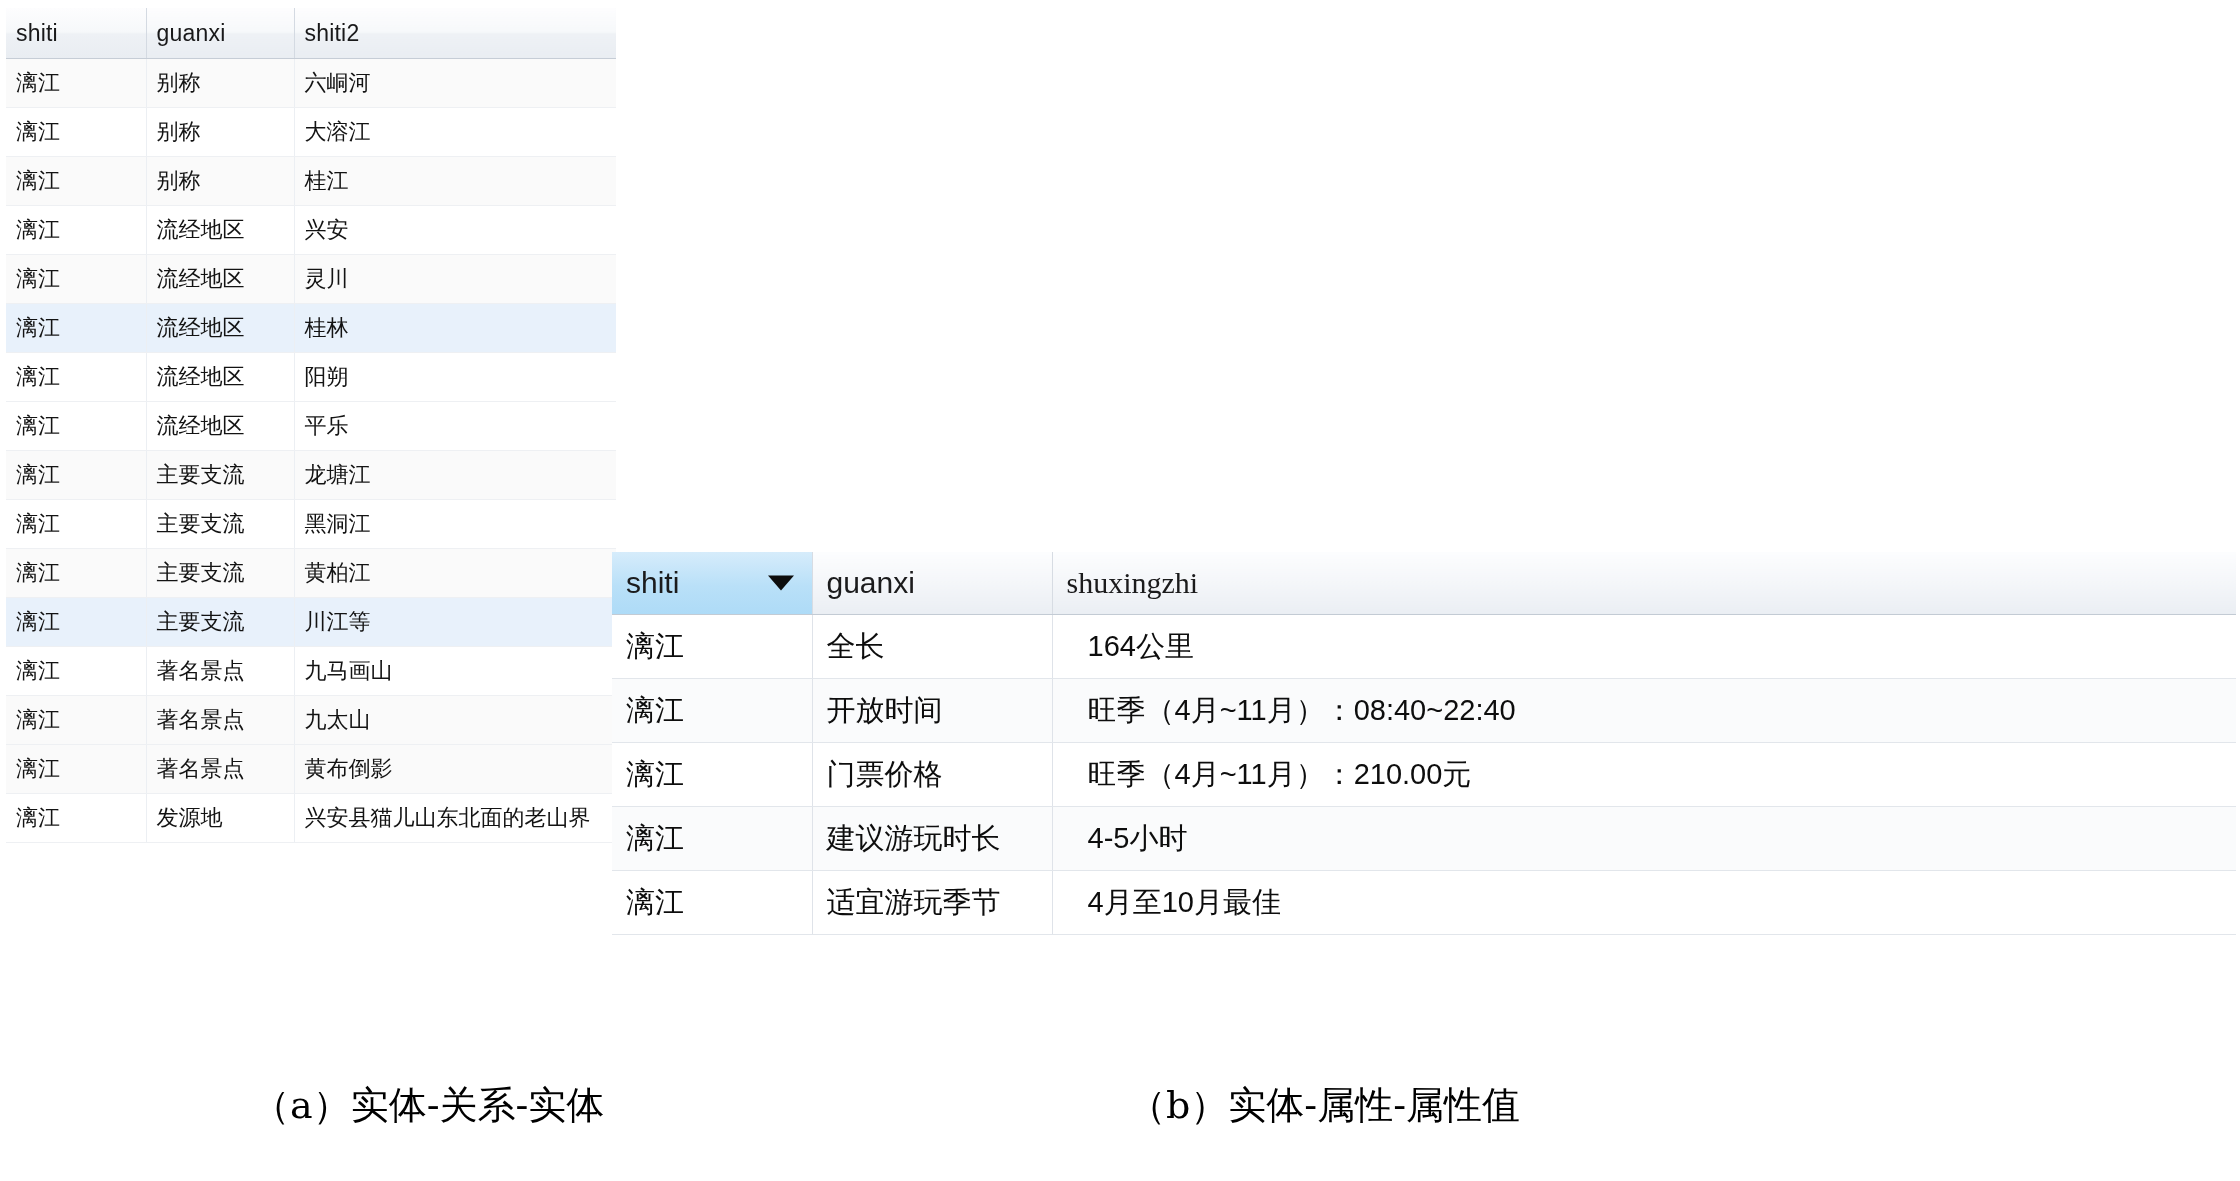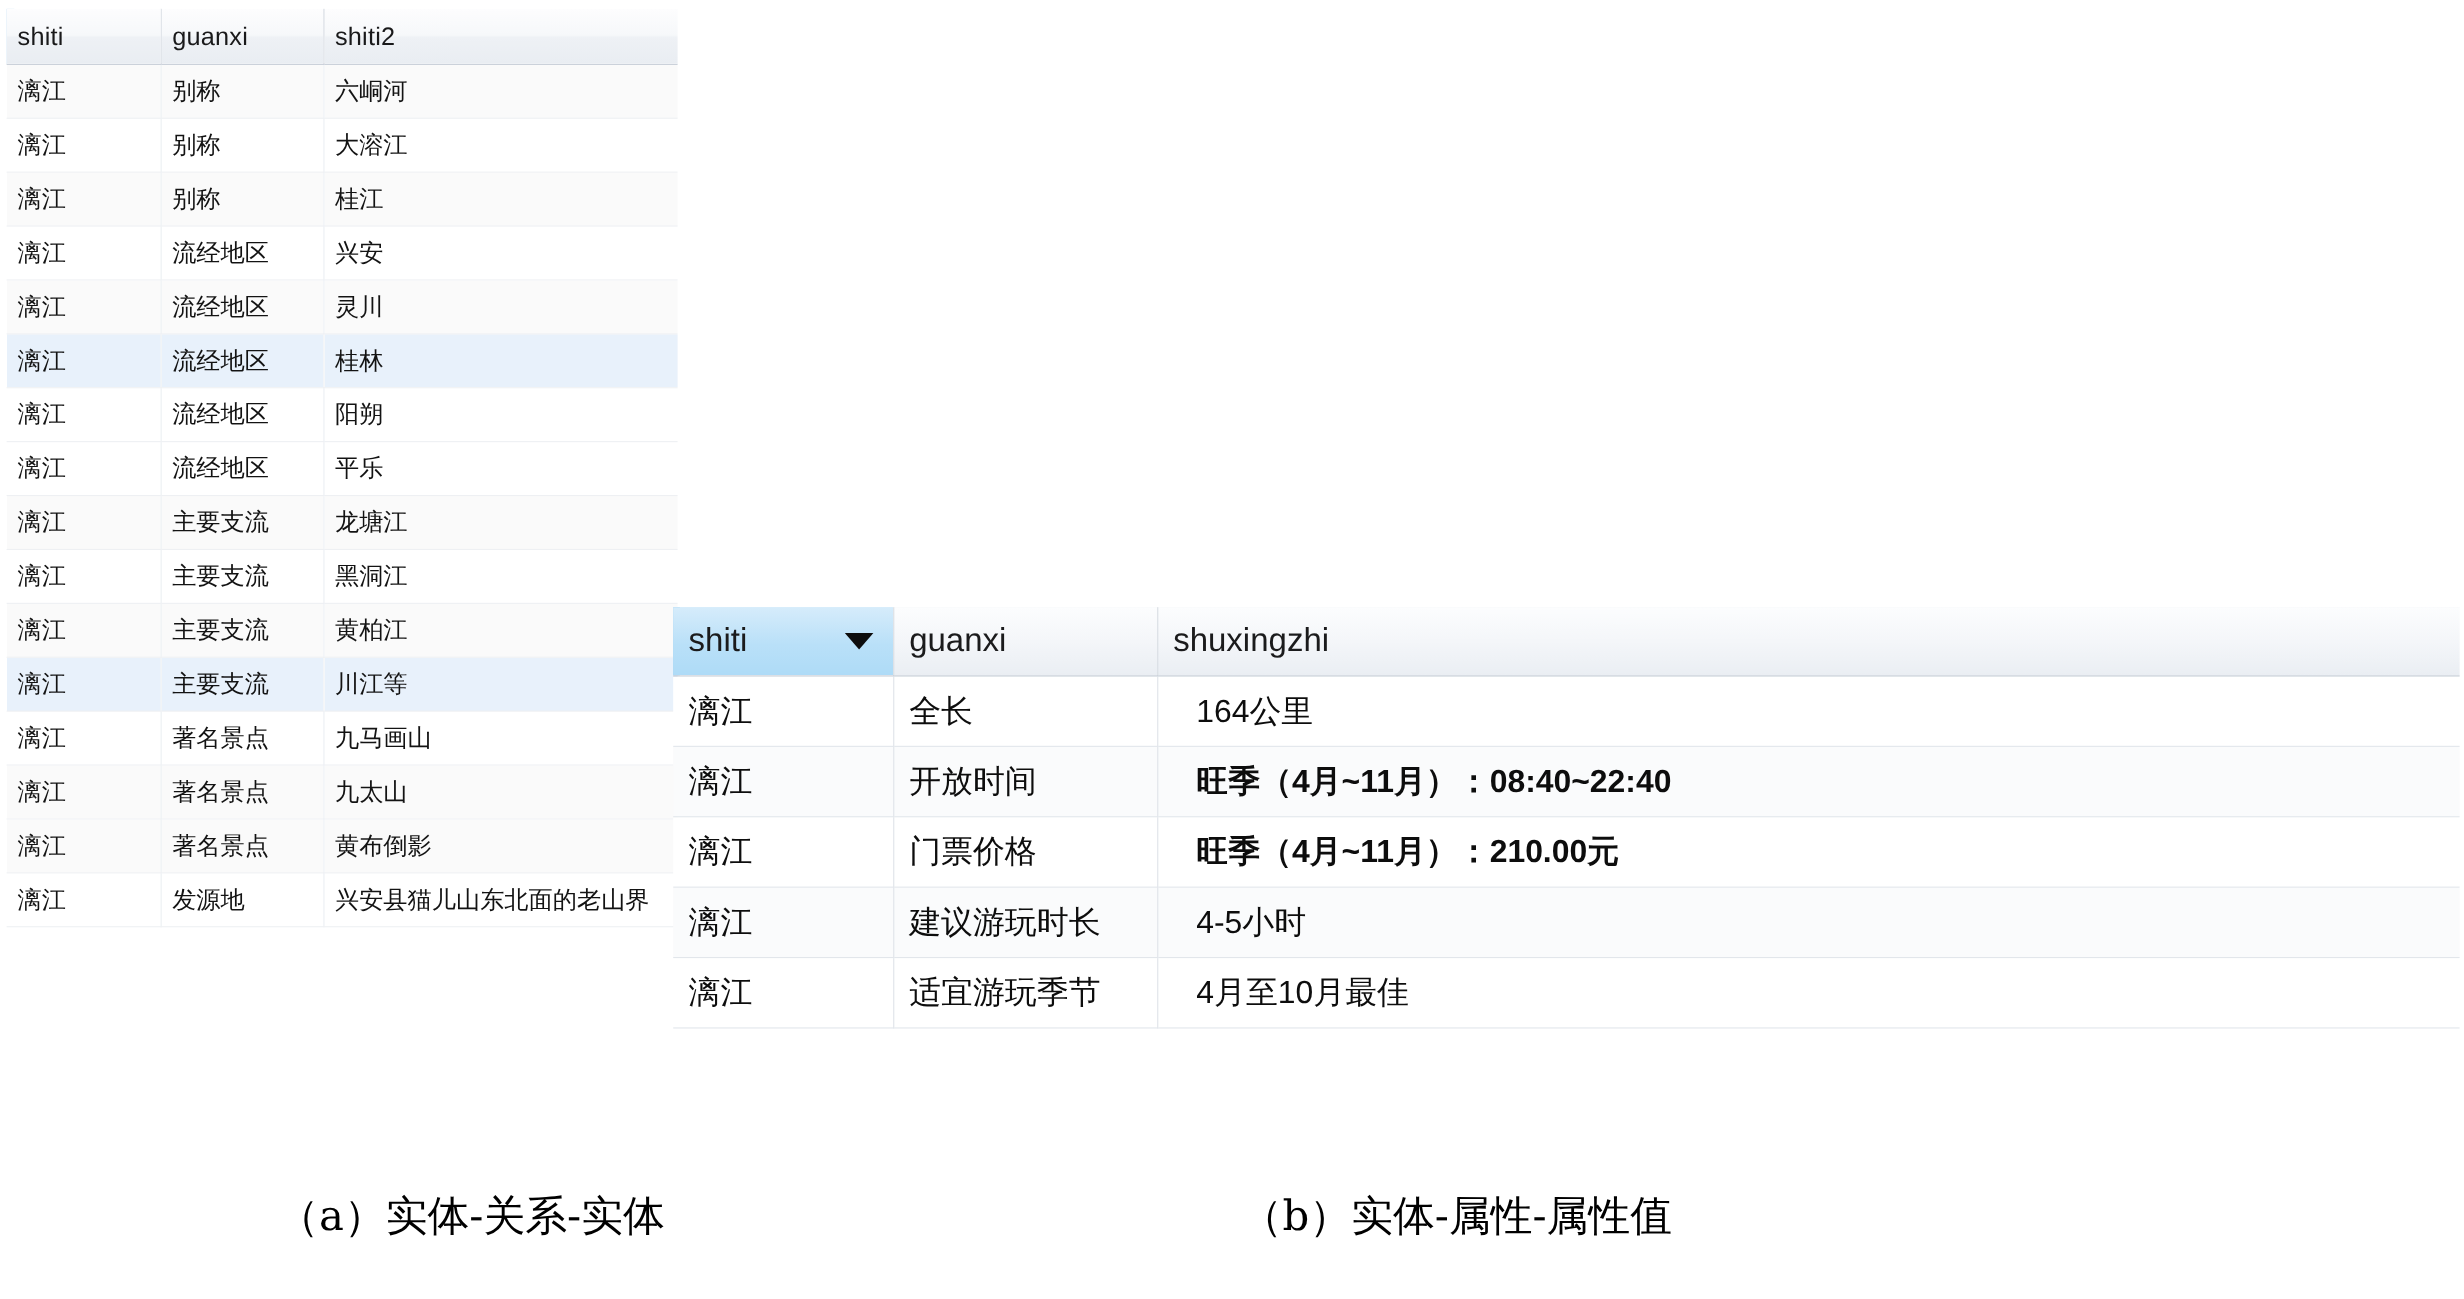--- a/index.html
+++ b/index.html
@@ -93,21 +93,21 @@
     text-align: left;
     font-weight: normal;
     padding: 0 0 0 14px;
     font-size: 30px;
     color: #1b1b1c;
   }
   .table-b thead th.sorted {
     background: linear-gradient(to bottom, #d6ecfb 0%, #b9e0f8 55%, #aedbf7 100%);
     position: relative;
   }
-  .table-b thead th:last-child { border-right: none; }
+  .table-b thead th:last-child { border-right: none; font-family: Liberation Serif, serif; }
 
   .sort-arrow {
     position: absolute;
     right: 18px;
     top: 50%;
     transform: translateY(-50%);
     width: 0;
     height: 0;
     border-left: 13px solid transparent;
     border-right: 13px solid transparent;
@@ -121,21 +121,21 @@
     padding: 0 0 0 14px;
     vertical-align: middle;
     white-space: nowrap;
     overflow: hidden;
     font-size: 29px;
     color: #0d0d0d;
     background: #ffffff;
   }
   .table-b tbody td:last-child { border-right: none; padding-left: 35px; }
   .table-b tbody tr.alt td { background: #fafbfc; }
-  .table-b tbody td.bold-val { font-weight: bold; }
+  .table-b tbody td.bold-val { font-weight: normal; }
   .table-b tbody td.ent-cell { font-weight: normal; }
 
   
   .head-accent-b {
     position: absolute;
     left: 612px;
     top: 552px;
     width: 6px;
     height: 62px;
     background: #9ed2f2;

